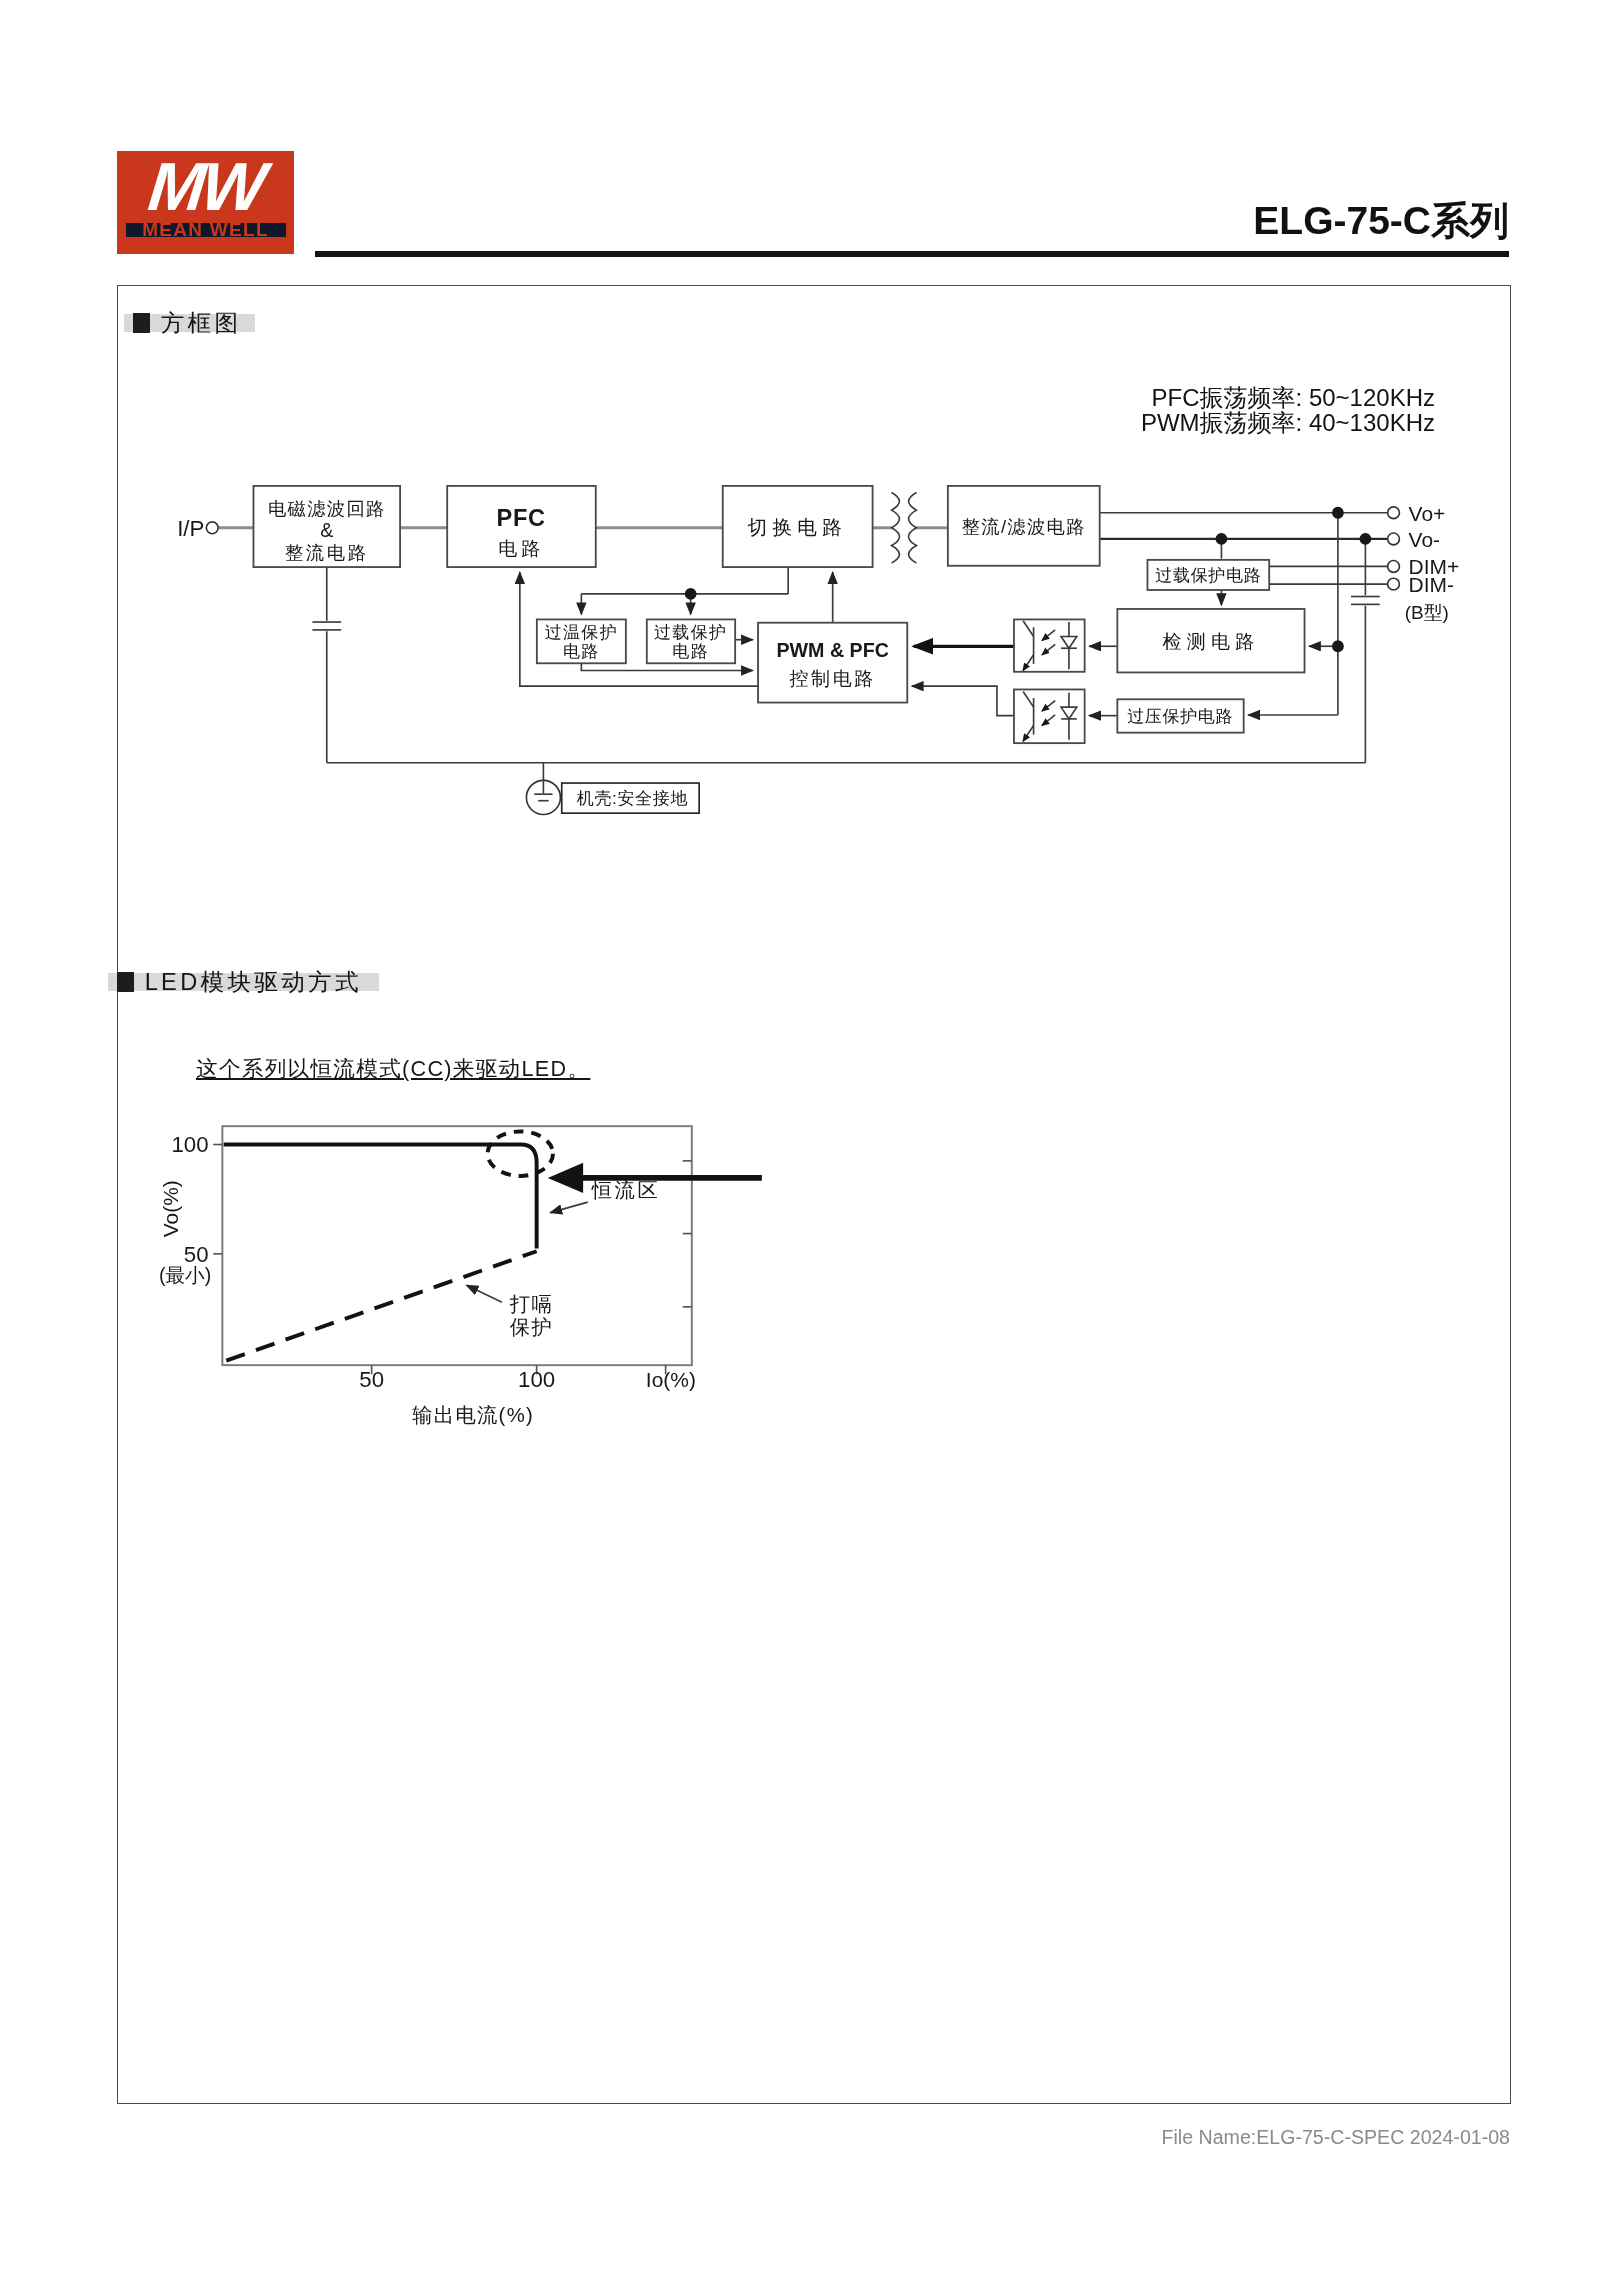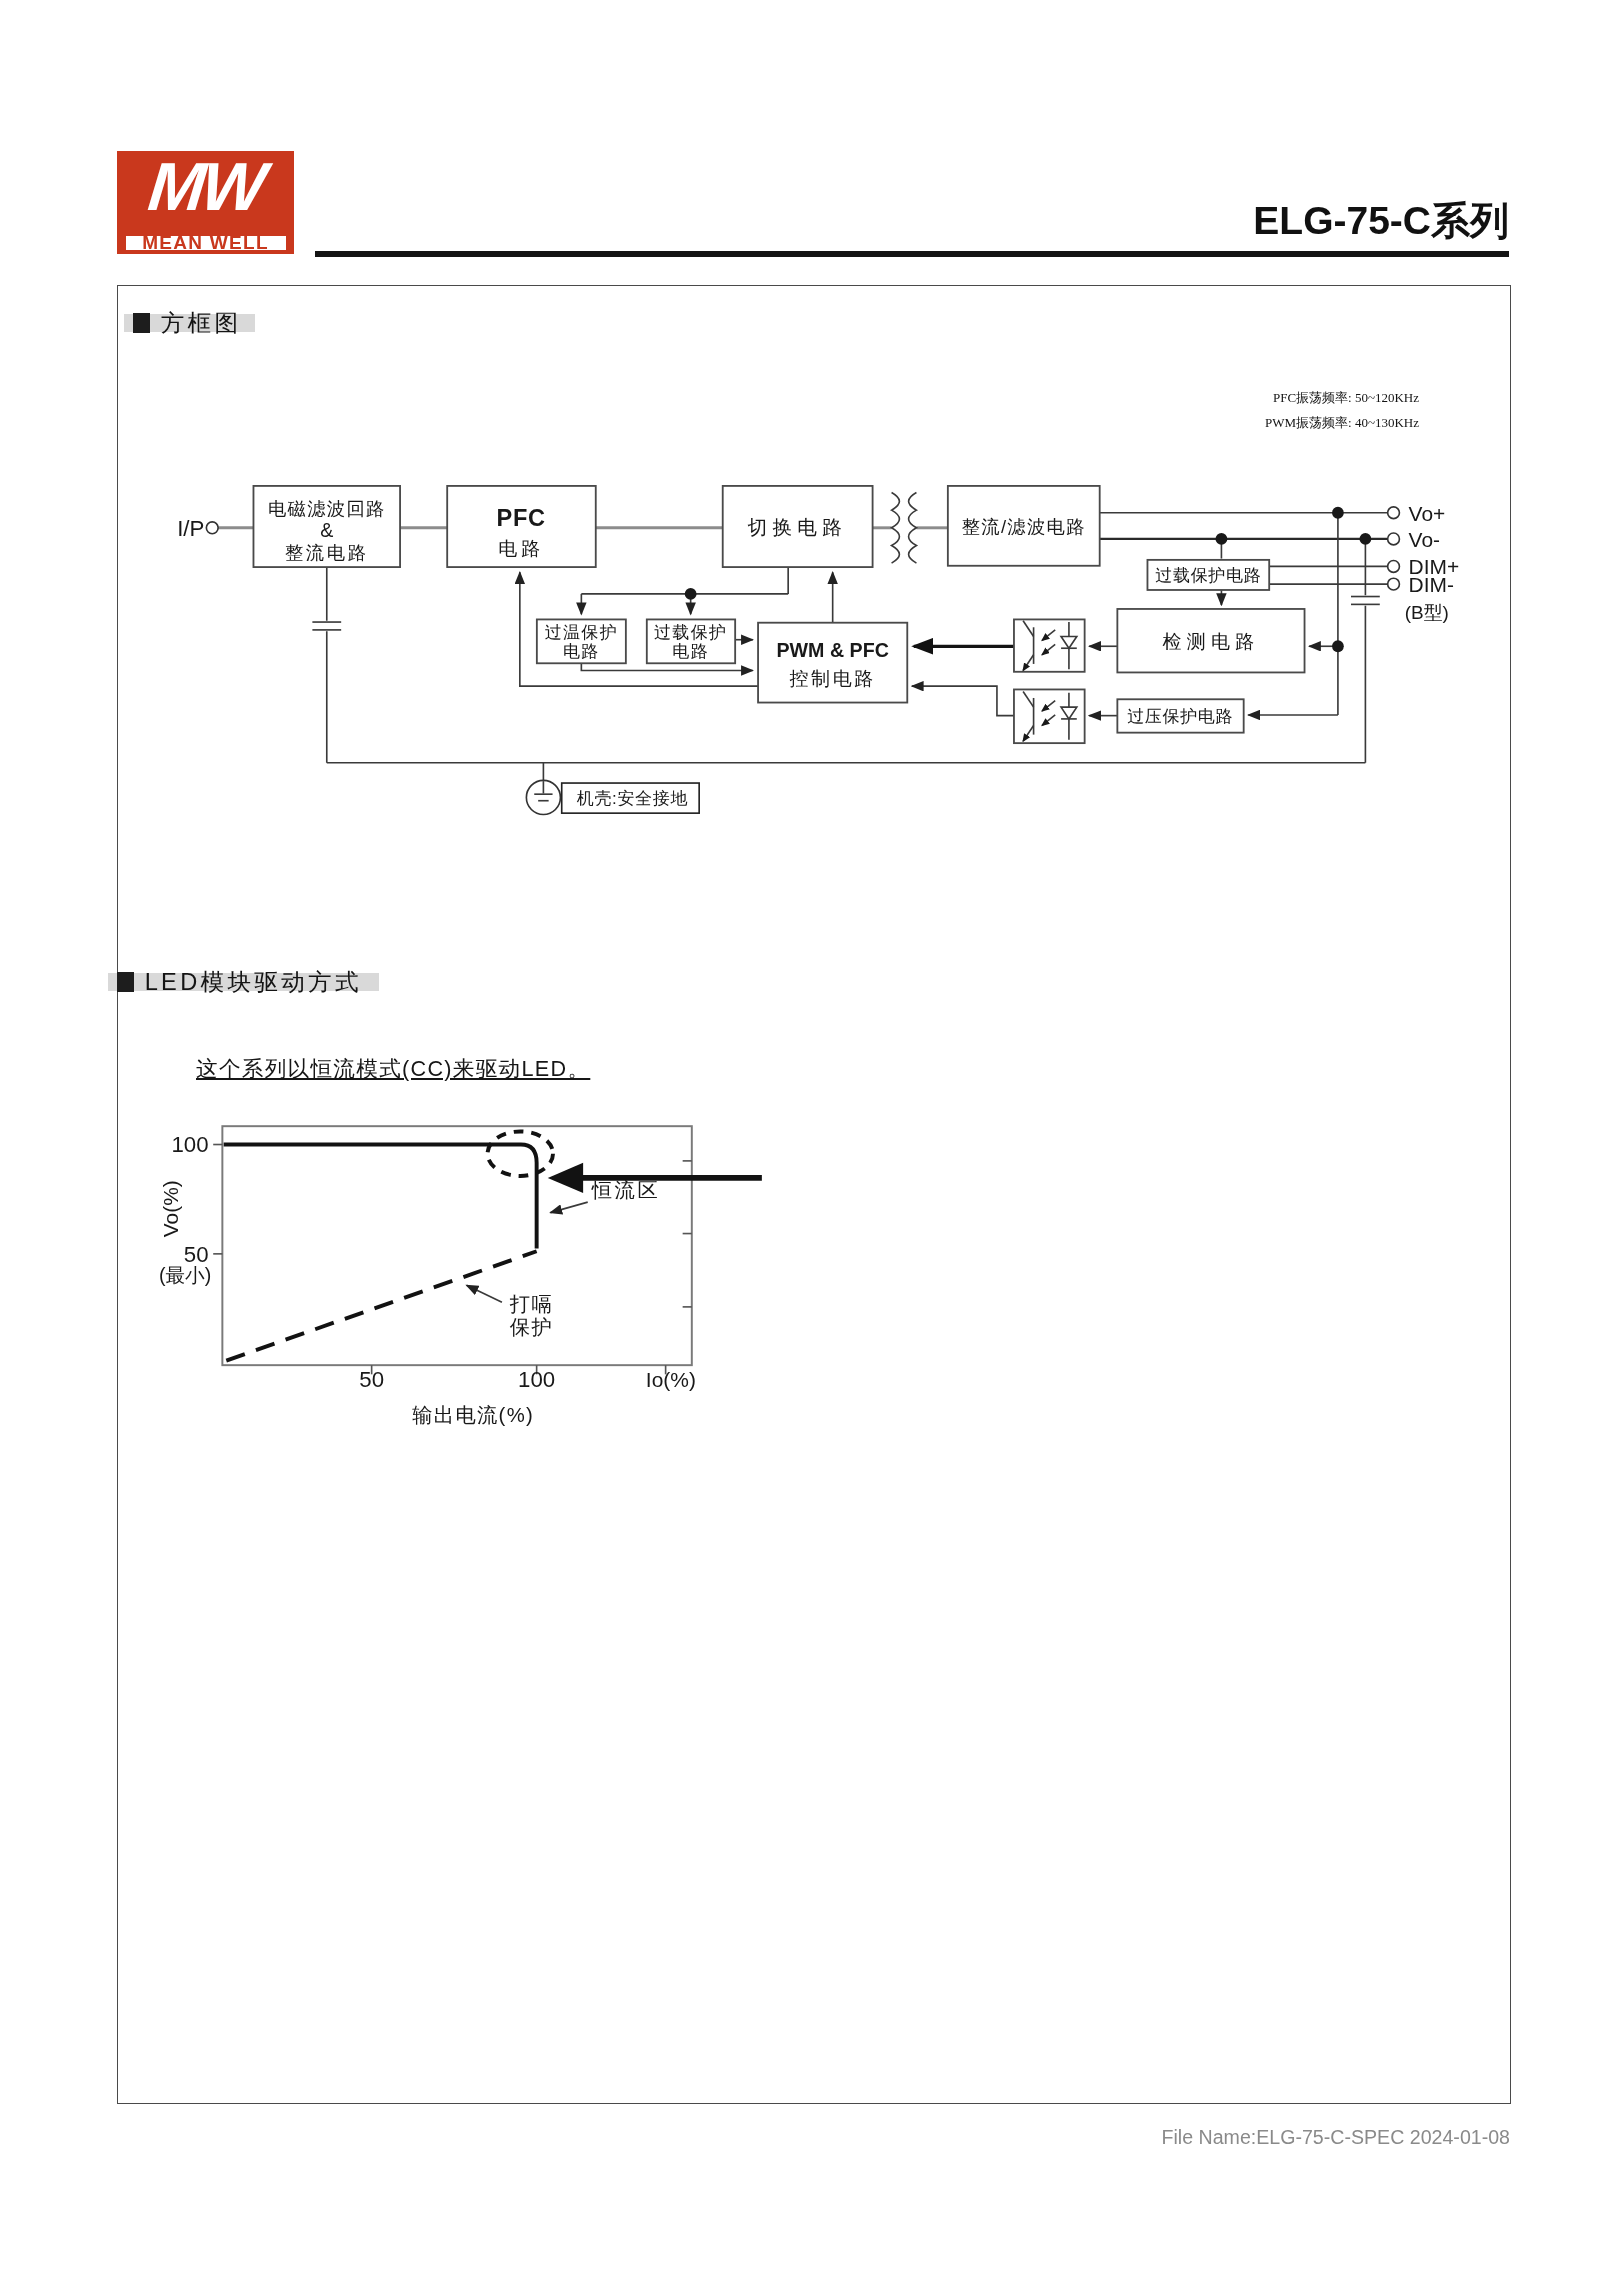--- a/index.html
+++ b/index.html
@@ -2,35 +2,35 @@
 <html style="font-size:10.5px"><head>
 <meta charset="utf-8">
 <style>
   html,body{margin:0;padding:0;background:#fff;}
   .page{position:relative;width:1623px;height:2295px;background:#fff;overflow:hidden;
         font-family:"Liberation Sans","DejaVu Sans",sans-serif;color:#161616;}
   
   .logo{position:absolute;left:117px;top:151px;width:177px;height:103px;background:#c9381d;}
   .logo .mw{position:absolute;left:0;right:0;top:-3.9px;text-align:center;color:#fff;
             font-size:68px;font-weight:800;font-style:italic;letter-spacing:-3.9px;transform:skewX(-6deg);}
-  .logo .band{position:absolute;left:8.5px;right:8.5px;bottom:4px;height:14px;background:#ffffff;
+  .logo .band{position:absolute;left:8.5px;right:8.5px;bottom:17px;height:14px;background:#0f172a;
               display:flex;align-items:center;justify-content:center;}
   .logo .band span{color:#c9381d;font-weight:bold;font-size:19px;letter-spacing:1.3px;}
   .title{position:absolute;left:315px;top:195px;font-size:38px;letter-spacing:2.6px;color:#111;white-space:nowrap;}
   .series{position:absolute;right:114px;top:194px;font-size:39px;font-weight:bold;color:#111;white-space:nowrap;}
   .series .sfx{font-weight:600;}
   .rule{position:absolute;left:315px;top:251px;width:1194px;height:5.9px;background:#141414;}
   
   .frame{position:absolute;left:117px;top:285px;width:1392px;height:1817px;border:1.3px solid #4a4a4a;}
   .sec{position:absolute;background:#d9d9d9;display:flex;align-items:center;gap:10.5px;padding:0 9.2px;height:18px;}
   .sec .sq{width:17px;height:19.6px;background:#1d1d1d;flex:0 0 auto;}
   .sec .lbl{font-size:23.6px;letter-spacing:3.3px;color:#141414;white-space:nowrap;}
   .sec1{left:124px;top:314px;width:113px;}
   .sec2{left:108px;top:973px;width:253px;}
-  .freq{position:absolute;right:204px;top:385px;text-align:right;font-size:13px;line-height:25px;color:#141414;white-space:nowrap;font-family:Liberation Serif, serif;}
+  .freq{position:absolute;right:188px;top:385px;text-align:right;font-size:24px;line-height:25px;color:#141414;white-space:nowrap;}
   .desc{position:absolute;left:196px;top:1054px;font-size:21.6px;letter-spacing:1.3px;color:#161616;white-space:nowrap;text-decoration:underline;}
   .note{position:absolute;left:776px;top:1154px;font-size:19.6px;line-height:24px;color:#161616;white-space:nowrap;}
   .footer{position:absolute;right:113px;top:2126px;font-size:19.6px;color:#8a8a8a;white-space:nowrap;}
   svg{position:absolute;overflow:visible;}
   svg text{fill:#191919;font-family:"Liberation Sans","DejaVu Sans",sans-serif;}
   .w{stroke:#3a3a3a;stroke-width:2.5;fill:none;}
   .w35{stroke:#2a2a2a;stroke-width:3.5;fill:none;}
   .bus{stroke:#8c8c8c;stroke-width:4.5;fill:none;}
   .thick{stroke:#141414;stroke-width:5;fill:none;}
   .bx{fill:#fff;stroke:#4a4a4a;stroke-width:2.8;}

